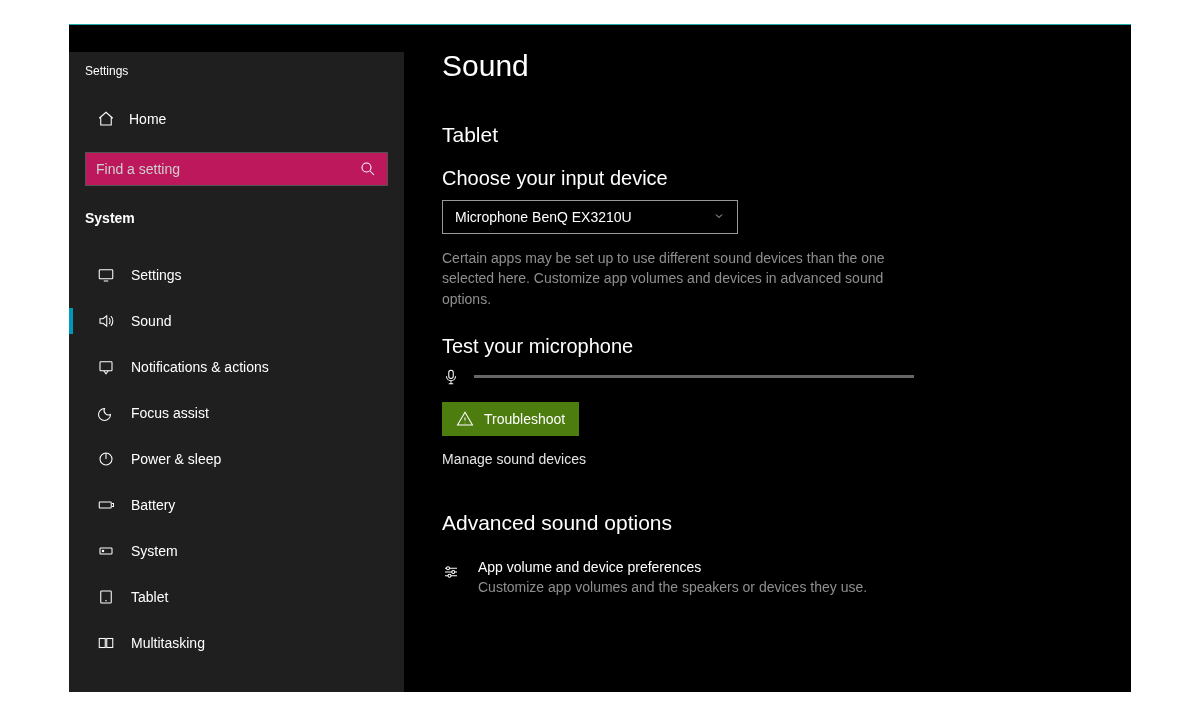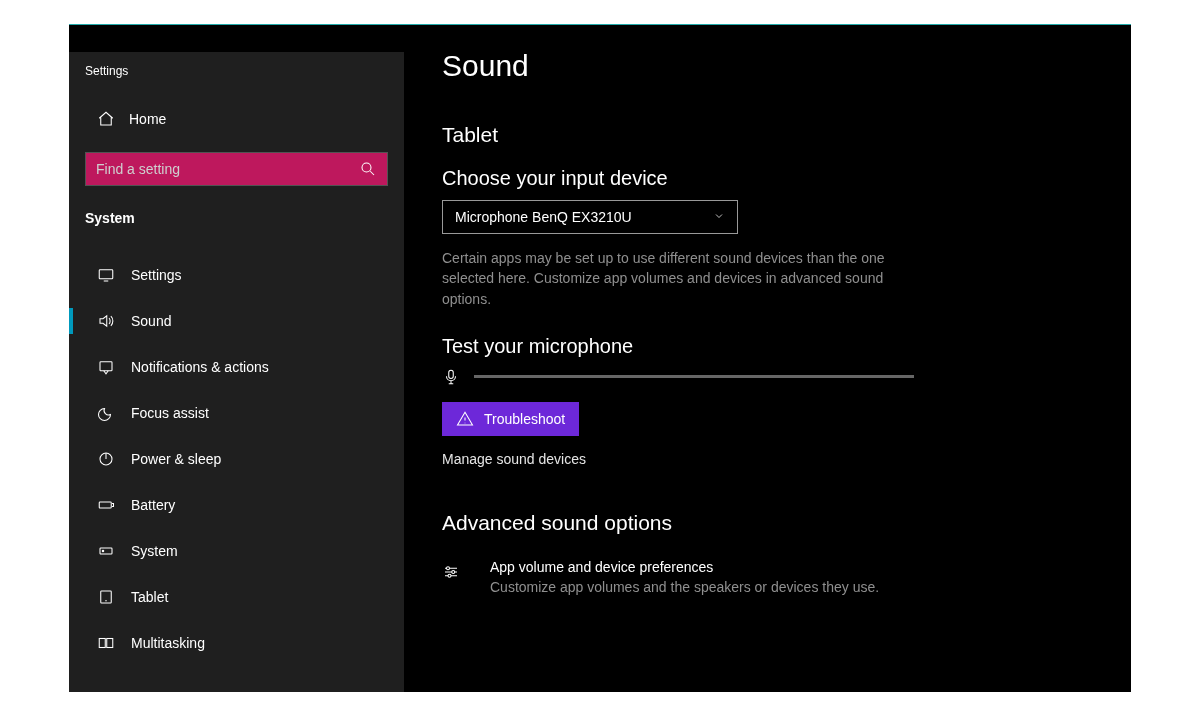--- a/index.html
+++ b/index.html
@@ -130,37 +130,37 @@
 }
 .mic-row .bar {
   height: 3px;
   width: 440px;
   background: #666;
 }
 .troubleshoot {
   display: inline-flex;
   align-items: center;
   gap: 10px;
-  background: #6d28d9;
+  background: #4d7c0f;
   border: none;
   color: #fff;
   padding: 8px 14px;
   font-size: 14px;
   cursor: pointer;
   margin-bottom: 14px;
 }
 .link { color: #e5e5e5; font-size: 14px; cursor: pointer; display: inline-block; margin-bottom: 44px; }
 .adv-row {
   display: flex;
   align-items: flex-start;
   gap: 18px;
   cursor: pointer;
   padding: 4px 0;
 }
-.adv-row .texts { display: flex; flex-direction: column; gap: 4px; margin-left: 12px; }
+.adv-row .texts { display: flex; flex-direction: column; gap: 4px; }
 .adv-row .title { font-size: 14px; }
 .adv-row .sub { font-size: 14px; color: #8f8f8f; }
 </style>
 </head>
 <body>
 
 <div class="window">
 
   <div class="sidebar">
     <div class="win-title">Settings</div>

